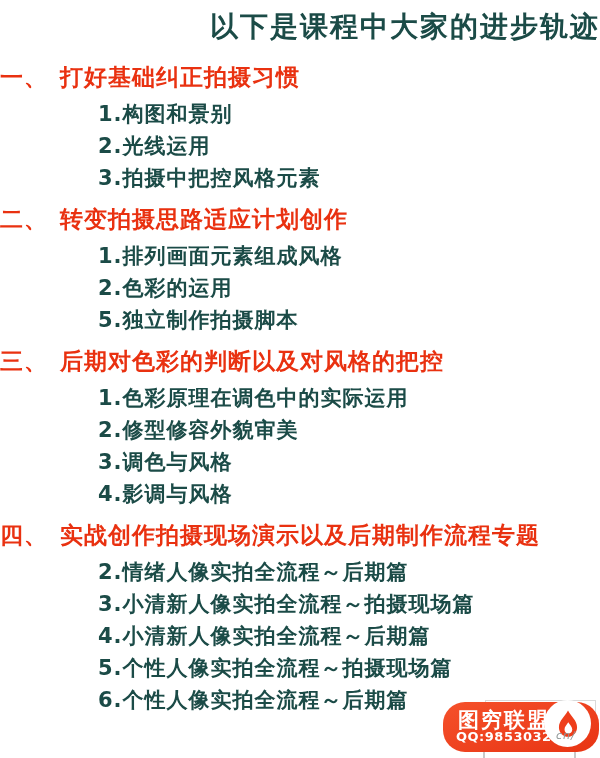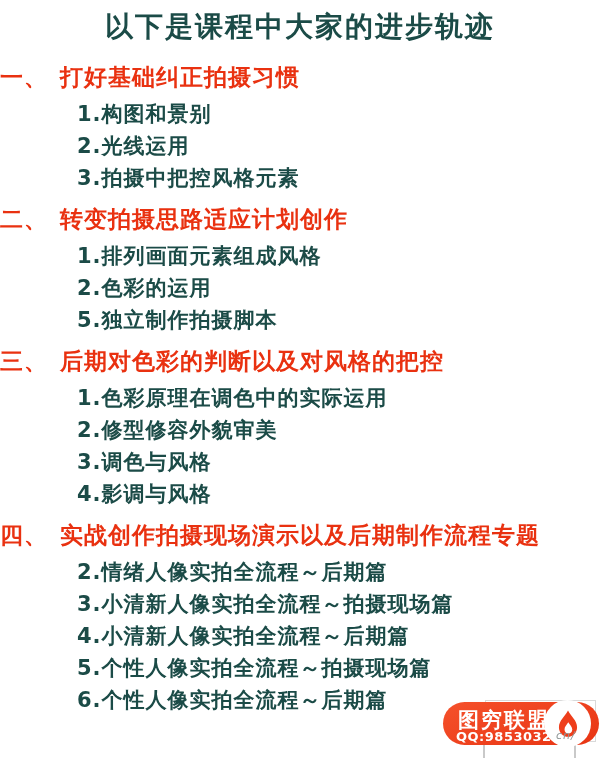--- a/index.html
+++ b/index.html
@@ -8,37 +8,37 @@
     position: relative;
     width: 600px;
     height: 758px;
     background: #ffffff;
     overflow: hidden;
     font-family: "DejaVu Sans", "Liberation Sans", sans-serif;
     font-weight: bold;
   }
   .page-title {
     padding-top: 9px;
-    text-align: center;
+    text-align: right;
     font-size: 28px;
     line-height: 36px;
     letter-spacing: 2px;
     color: #1b4b47;
   }
   .section { padding-top: 10px; }
   .section.first { padding-top: 17px; }
   .section-header {
     font-size: 23px;
     line-height: 30px;
     letter-spacing: 1px;
     color: #e93110;
     white-space: nowrap;
   }
   .section-number { display: inline-block; margin-right: 12px; }
-  .items { margin-top: 6px; }
+  .items { margin-top: 6px; padding-left: 21px; }
   .item {
     padding-left: 77px;
     font-size: 21px;
     line-height: 32px;
     letter-spacing: 1px;
     color: #1b4b47;
     white-space: nowrap;
   }
   
   .wm-frame {
@@ -65,21 +65,21 @@
     font-style: italic;
     font-weight: normal;
     color: #8f9696;
     z-index: 4;
     letter-spacing: 1px;
   }
   
   .logo-pill {
     position: absolute;
     left: 443px; top: 702px;
-    width: 156px; height: 43px;
+    width: 156px; height: 50px;
     border-radius: 22px;
     background: linear-gradient(160deg, #f5512b 0%, #e83413 100%);
     z-index: 3;
   }
   .logo-name {
     position: absolute;
     left: 15px; top: 4px;
     font-size: 21px;
     letter-spacing: 2px;
     color: #ffffff;

